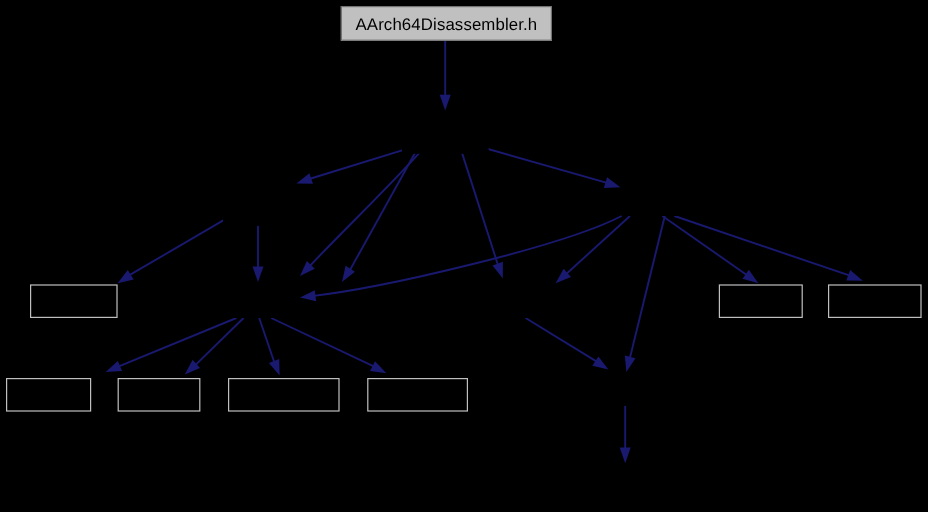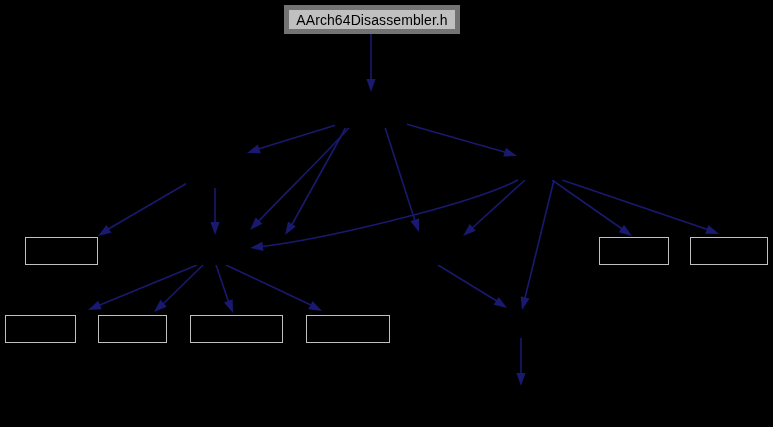--- a/index.html
+++ b/index.html
@@ -34,21 +34,21 @@
     line-height: 1;
     white-space: nowrap;
     letter-spacing: 0.1px;
   }
   .node-visible {
     border: 1px solid #c0c0c0;
     background: #000000;
     color: #000000;
   }
   .node-root {
-    border: 5px solid #737373;
+    border: 1px solid #737373;
     background: #c0c0c0;
     color: #000000;
   }
   .node-hidden {
     border: 1px solid #000000;
     background: #000000;
     color: #000000;
   }
   .node-label {
     display: block;

